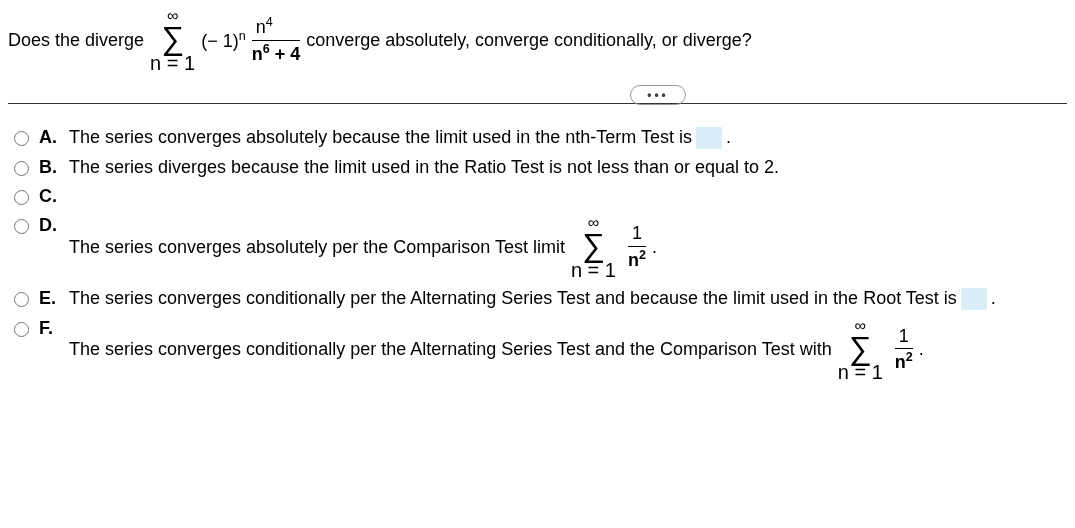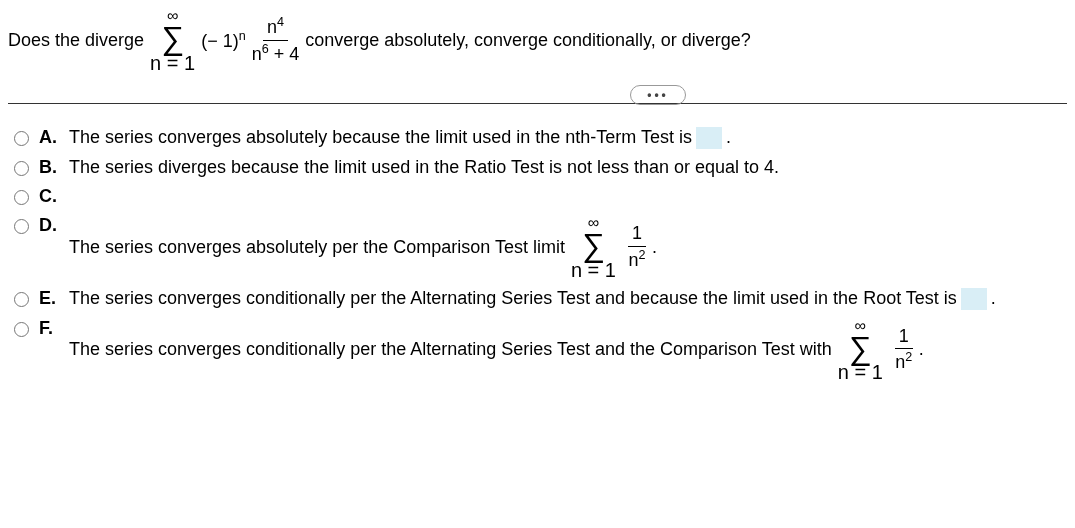--- a/index.html
+++ b/index.html
@@ -28,30 +28,30 @@
     .sigma-sym {
       font-size: 32px;
       line-height: 0.9;
     }
     .sigma-bot {
       font-size: 20px;
     }
     .frac {
       display: inline-flex;
       flex-direction: column;
-      align-items: center;
       margin: 0 6px;
       line-height: 1.1;
     }
     .frac .num {
       border-bottom: 1.2px solid #000;
       padding: 0 4px 2px 4px;
     }
     .frac .den {
       padding-top: 2px;
+      font-weight: bold;
     }
     sup {
       font-size: 0.7em;
     }
     .divider {
       border: none;
       border-top: 1px solid #333;
       margin: 0 0 25px 0;
     }
     .ellipsis-badge {
@@ -134,21 +134,21 @@
   <span class="opt-body">
     <span>The series converges absolutely because the limit used in the nth-Term Test is </span>
     <span class="blank-box"></span>
     <span>.</span>
   </span>
 </div>
 
 <div class="option">
   <input type="radio" class="radio" name="ans" style="">
   <span class="opt-letter">B.</span>
-  <span class="opt-body">The series diverges because the limit used in the Ratio Test is not less than or equal to 4.</span>
+  <span class="opt-body">The series diverges because the limit used in the Ratio Test is not less than or equal to 2.</span>
 </div>
 
 <div class="option">
   <input type="radio" class="radio" name="ans" style="">
   <span class="opt-letter">C.</span>
 </div>
 
 <div class="option inline-math">
   <input type="radio" class="radio" name="ans" style="">
   <span class="opt-letter">D.</span>

